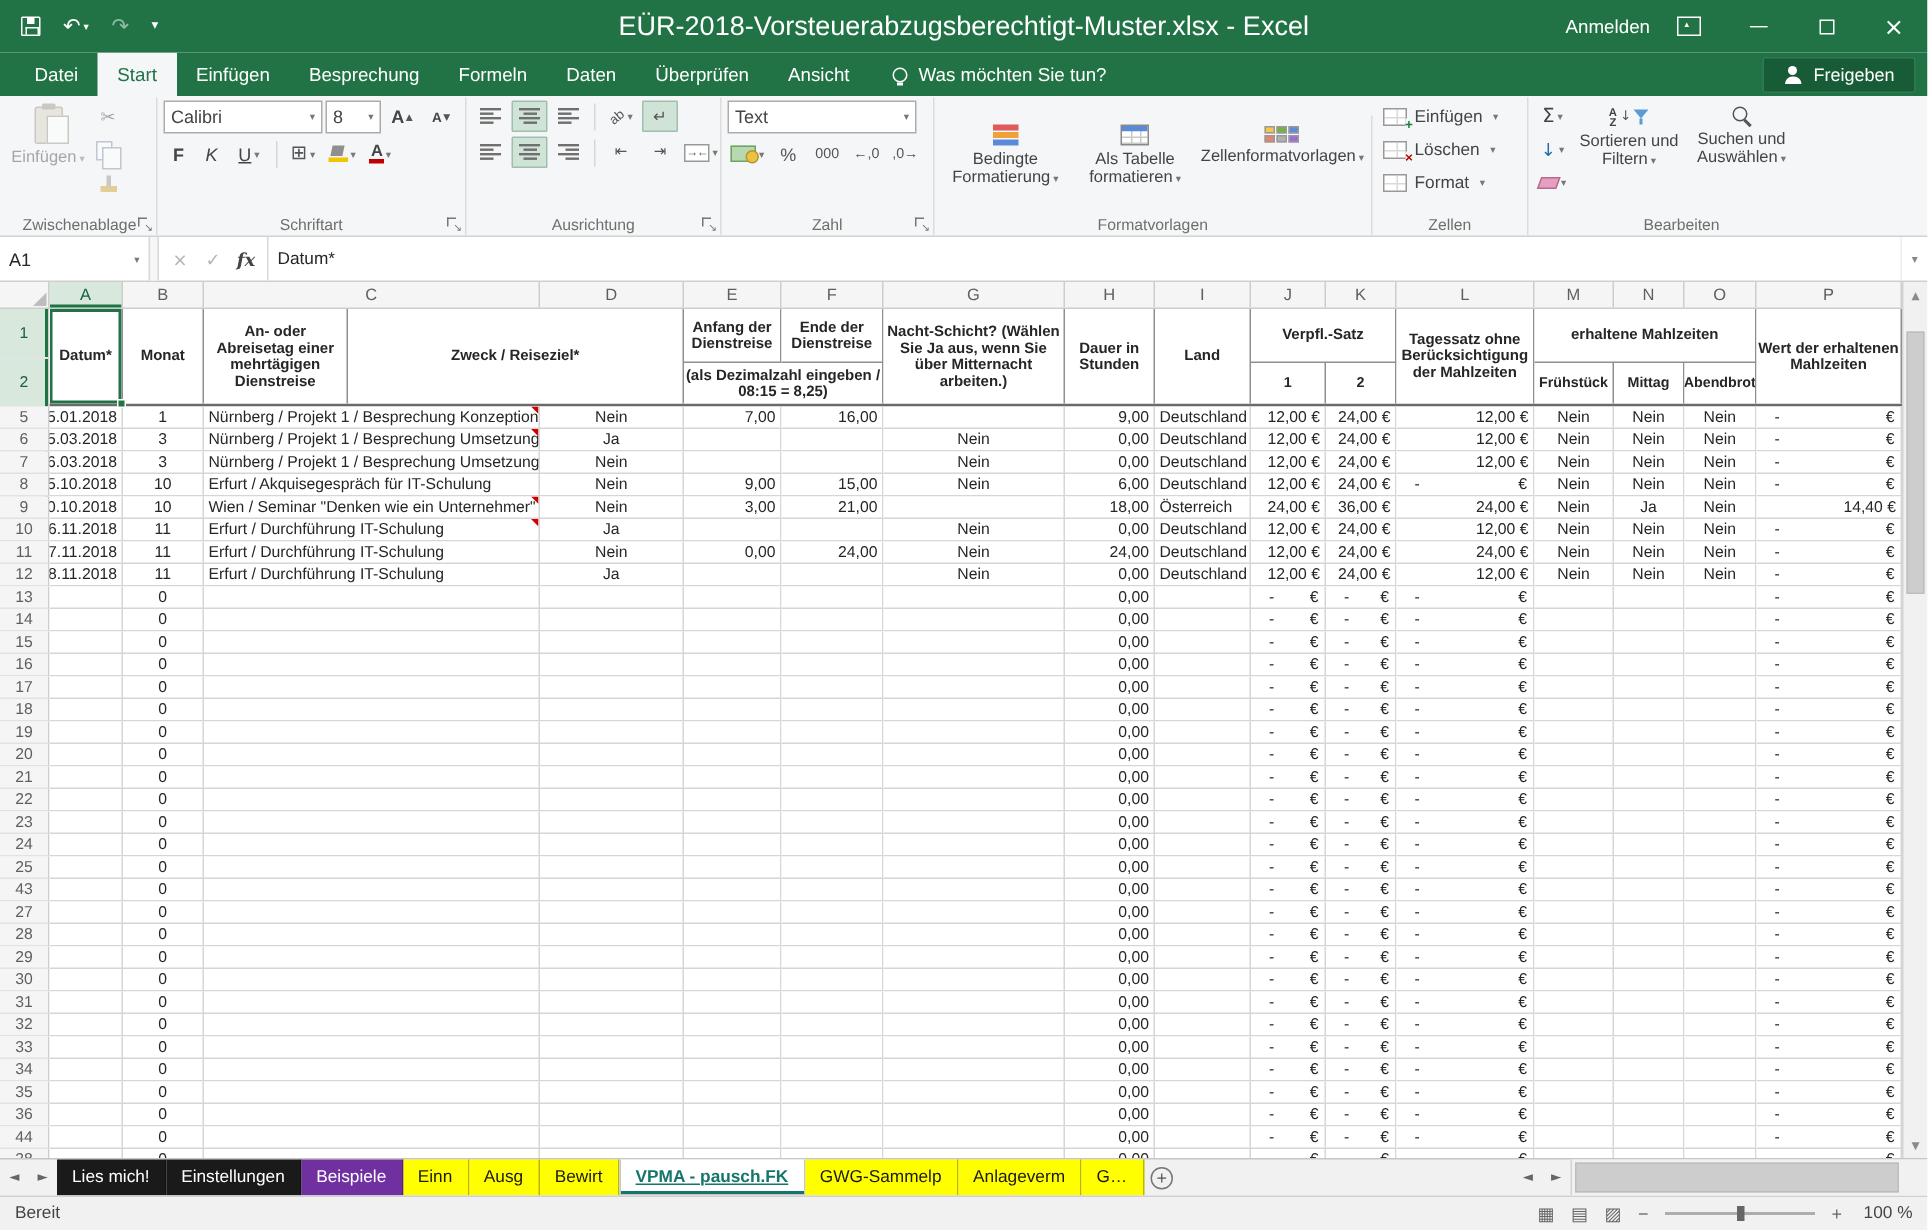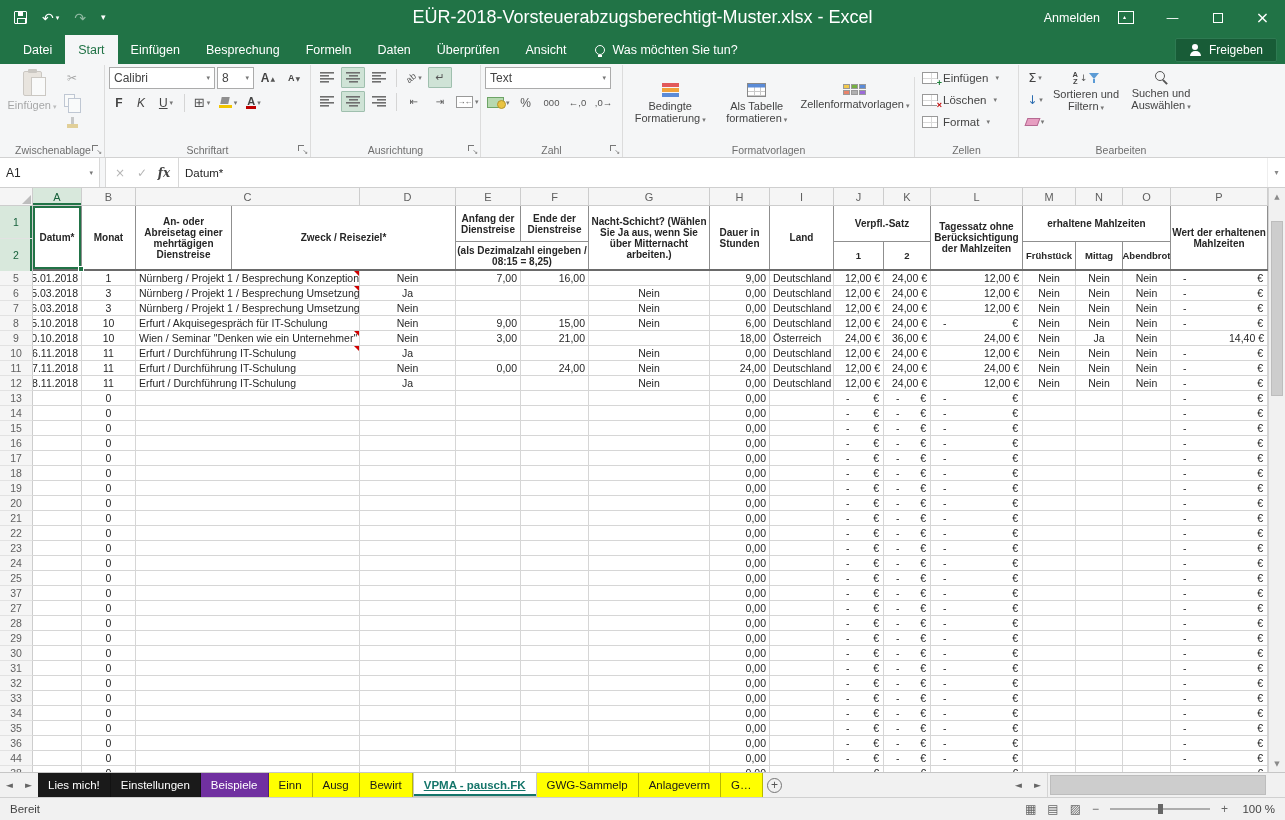--- a/index.html
+++ b/index.html
@@ -1133,21 +1133,21 @@
               </div>
               <div class="cell ac" style="flex: 0 0 53px;"></div>
               <div class="cell ac" style="flex: 0 0 47px;"></div>
               <div class="cell ac" style="flex: 0 0 48px;"></div>
               <div class="cell acct" style="flex: 0 0 97px;">
                 <span>-</span>
                 <span>€</span>
               </div>
             </div>
             <div class="row">
-              <div class="rnum">37</div>
+              <div class="rnum">43</div>
               <div class="cell ar" style="flex: 0 0 49px;"></div>
               <div class="cell ac" style="flex: 0 0 54px;">0</div>
               <div class="cell al" style="flex: 0 0 224px;"></div>
               <div class="cell ac" style="flex: 0 0 96px;"></div>
               <div class="cell ar" style="flex: 0 0 65px;"></div>
               <div class="cell ar" style="flex: 0 0 68px;"></div>
               <div class="cell ac" style="flex: 0 0 121px;"></div>
               <div class="cell ar" style="flex: 0 0 60px;">0,00</div>
               <div class="cell al" style="flex: 0 0 64px;"></div>
               <div class="cell acct" style="flex: 0 0 50px;">

